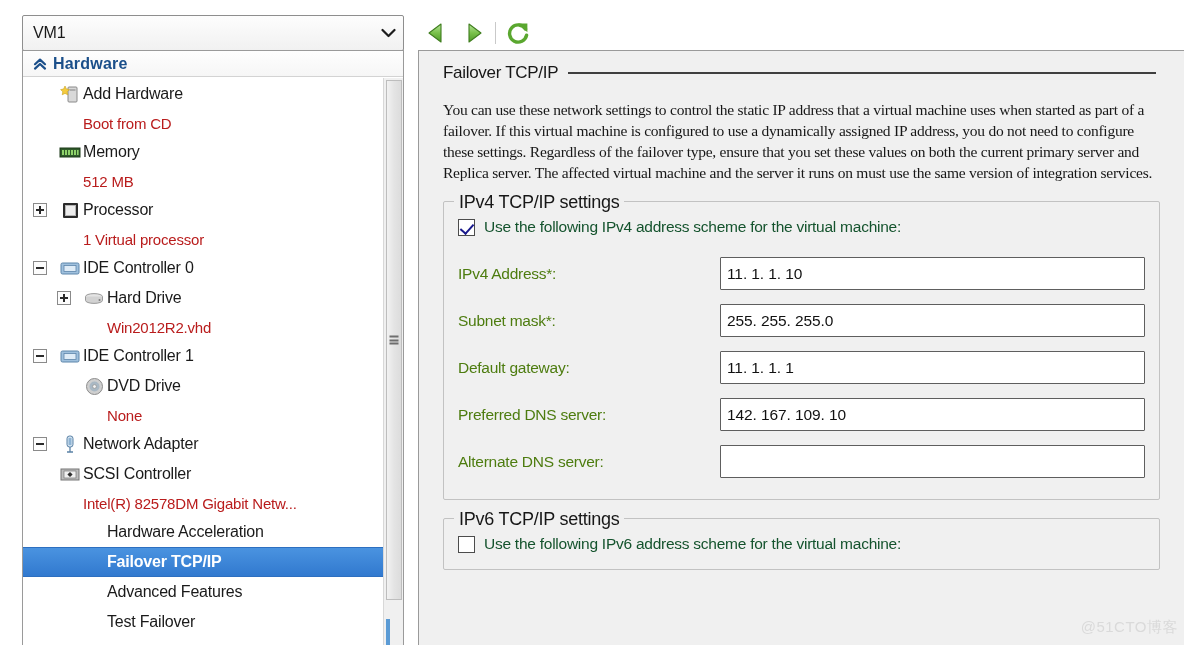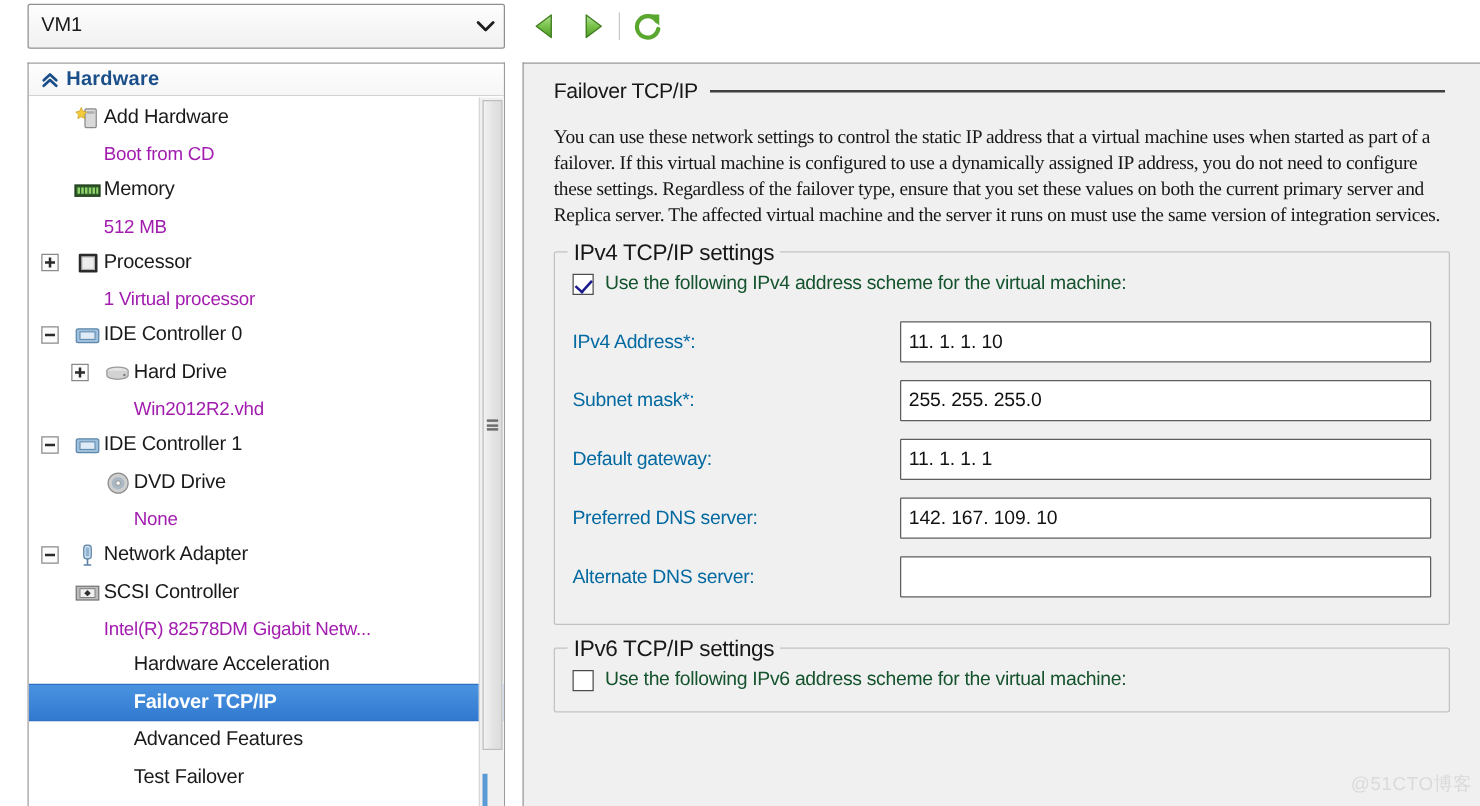--- a/index.html
+++ b/index.html
@@ -13,21 +13,21 @@
   }
   #app {
     position: relative;
     width: 1184px; height: 645px;
     background: #ffffff;
   }
 
   
   .topbar {
     position: absolute;
-    left: 0; top: 0;
+    left: 0; top: 12px;
     width: 1184px; height: 44px;
     background: #ffffff;
   }
   .vm-select {
     position: absolute;
     left: 22px; top: 3px;
     width: 382px; height: 36px;
     background: linear-gradient(to bottom, #fdfdfd 0%, #f7f7f7 50%, #f1f1f1 100%);
     border: 1px solid #8e8e8e;
     border-radius: 2px;
@@ -159,21 +159,21 @@
   .tlabel {
     font-size: 16px;
     color: #1a1a1a;
     letter-spacing: -0.2px;
   }
   .tsub {
     height: 28px;
     display: flex;
     align-items: center;
     font-size: 15px;
-    color: #a21caf;
+    color: #b91c1c;
     letter-spacing: -0.2px;
     white-space: nowrap;
   }
 
   
   .lscroll {
     position: absolute;
     right: 0; top: 27px;
     width: 20px; bottom: 0;
     background: #f0f0f0;
@@ -297,21 +297,21 @@
 
   .frow {
     display: flex;
     align-items: center;
     height: 47px;
   }
   .flabel {
     width: 262px;
     flex: 0 0 262px;
     font-size: 15.5px;
-    color: #0369a1;
+    color: #4d7c0f;
     letter-spacing: -0.25px;
     white-space: nowrap;
   }
   .finput {
     flex: 1;
     height: 33px;
     background: #ffffff;
     border: 1px solid #5e5e5e;
     border-radius: 1px;
     display: flex;

